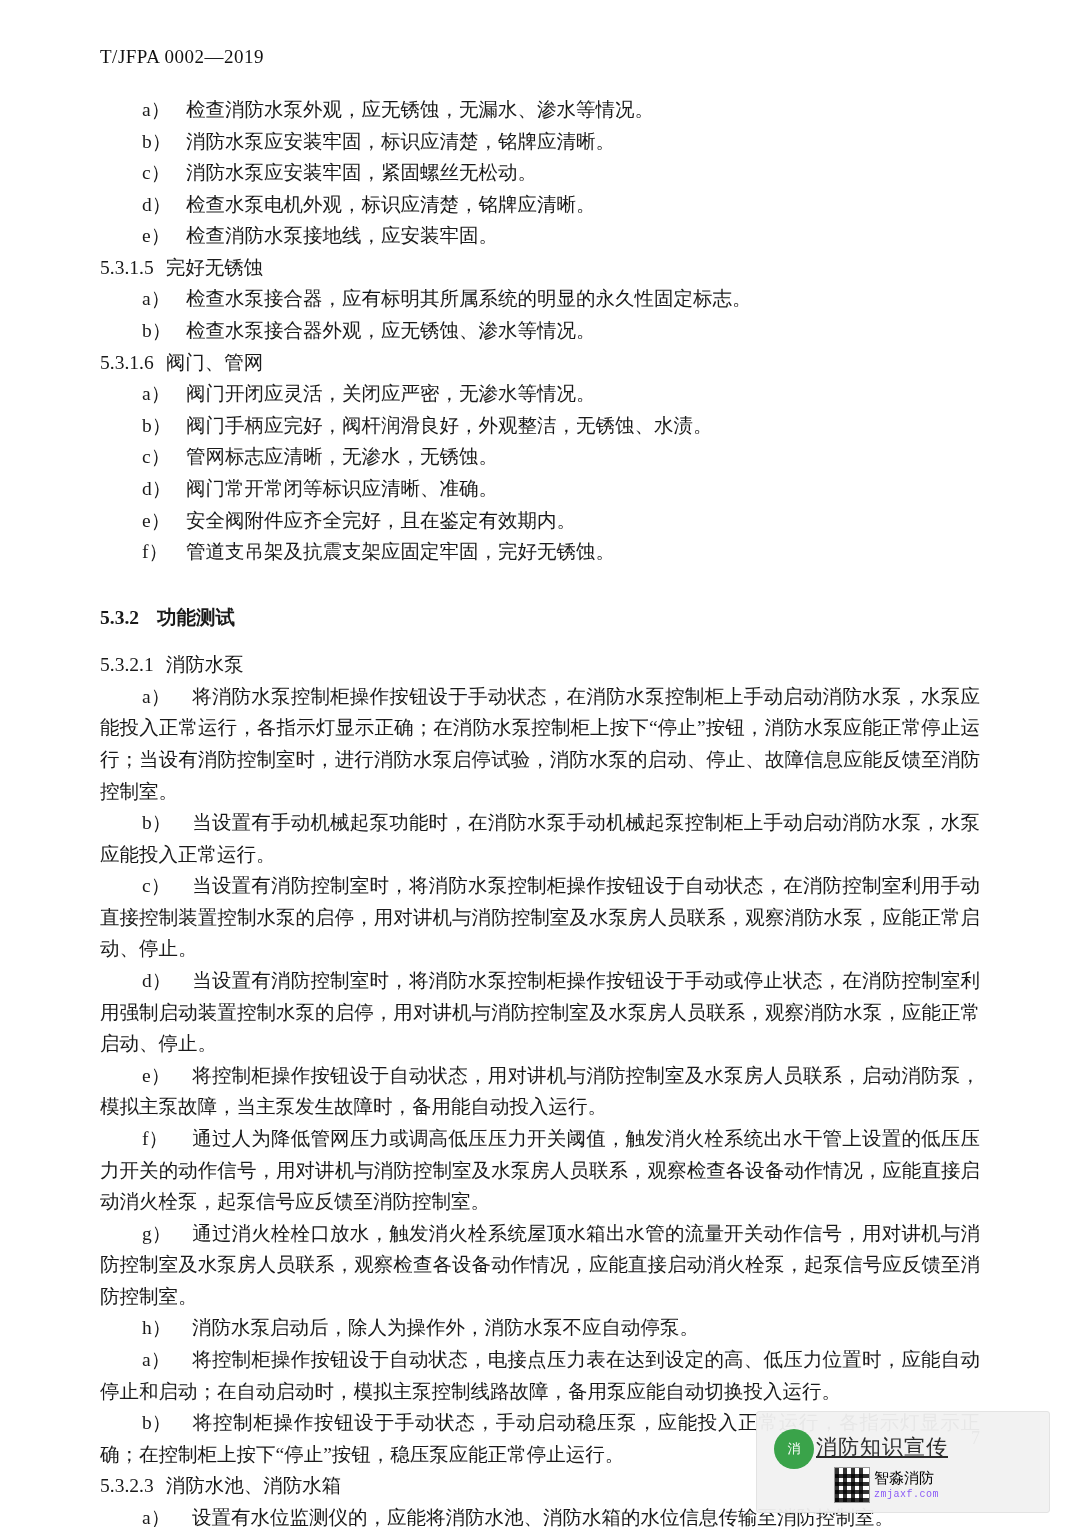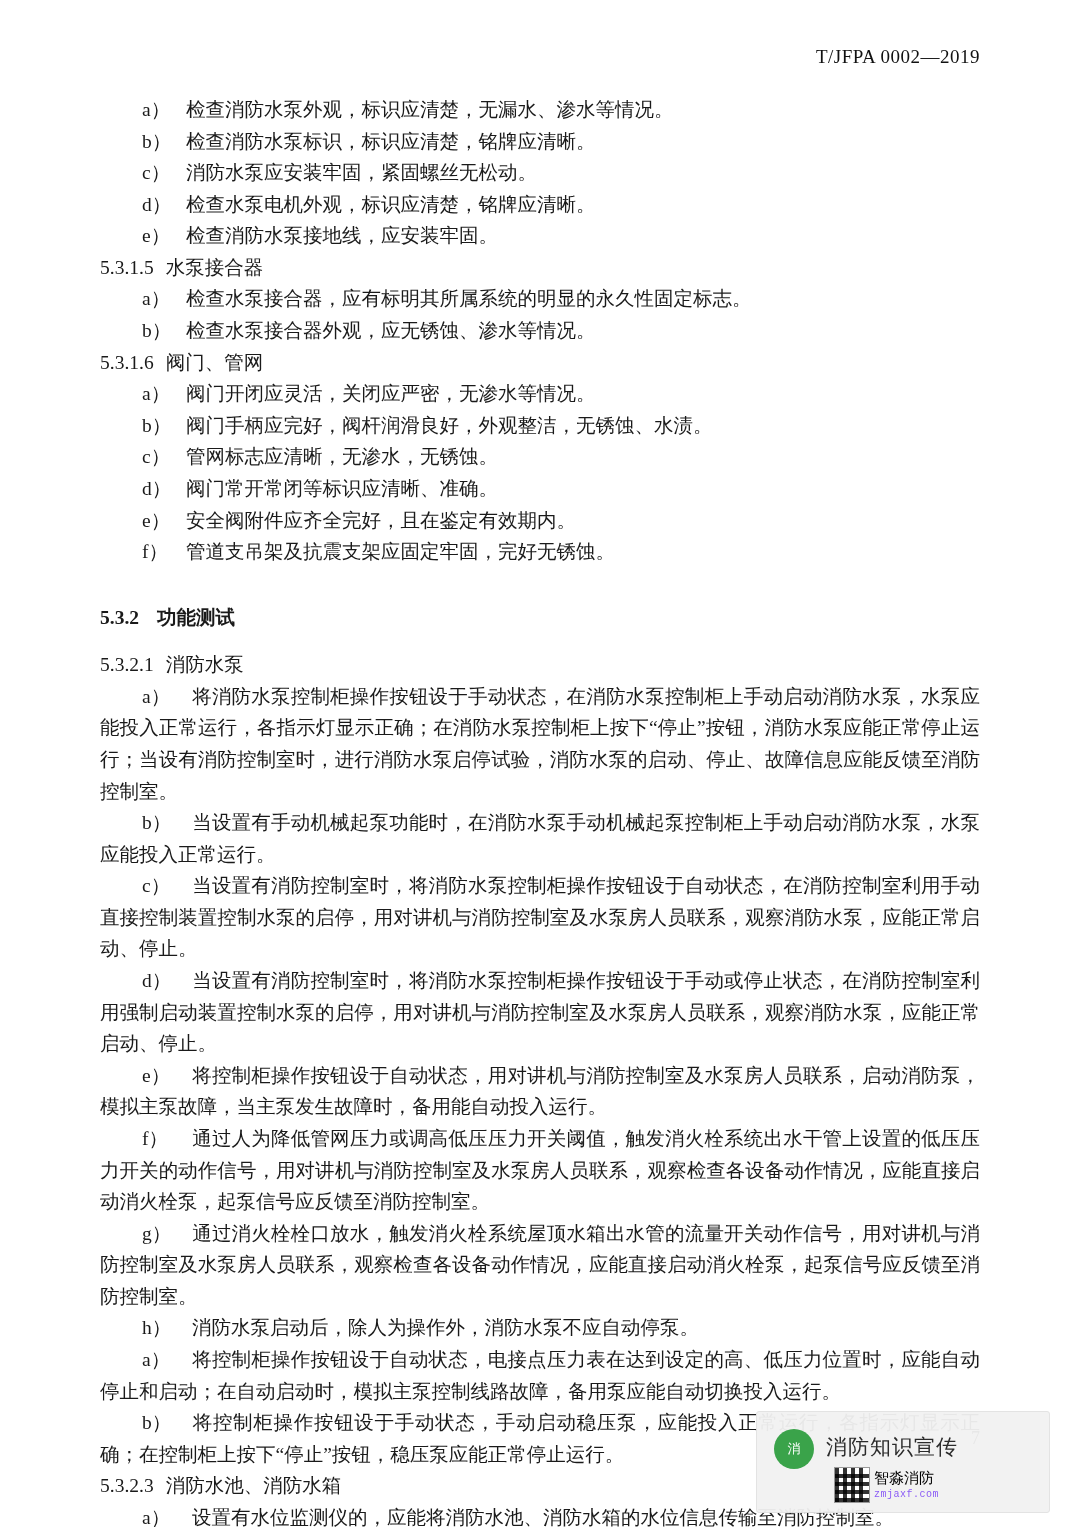--- a/index.html
+++ b/index.html
@@ -17,21 +17,21 @@
   }
   .page {
     position: absolute;
     top: 0; left: 0;
     width: 1080px;
     height: 1527px;
     box-sizing: border-box;
     padding: 46px 100px 0 100px;
   }
   .header {
-    text-align: right;
+    text-align: left;
     font-size: 19px;
     letter-spacing: 0.5px;
     font-family: "Liberation Serif", serif;
     margin-bottom: 26px;
     color: #111;
   }
   .content {
     font-size: 19.5px;
     line-height: 1.62;
   }
@@ -117,26 +117,27 @@
     background: #3aa34a;
     color: #fff;
     font-size: 13px;
     font-family: "Liberation Sans", sans-serif;
     display: flex;
     align-items: center;
     justify-content: center;
   }
   .wm-title {
     position: absolute;
-    left: 70px;
+    left: 60px;
     top: 22px;
     font-size: 21px;
     color: #2b2b2b;
     font-family: "Liberation Sans", sans-serif;
     letter-spacing: 1px;
+    text-decoration: underline;
   }
   .wm-sub {
     position: absolute;
     left: 118px;
     top: 58px;
     font-size: 15px;
     color: #000000;
     font-family: "Liberation Sans", sans-serif;
   }
   .wm-url {
@@ -167,39 +168,39 @@
 
 <div class="page">
 
   <div class="header">
     <span>T/JFPA 0002—2019</span>
   </div>
 
   <div class="content" id="content">
       <div class="item">
         <span class="lbl">a）</span>
-        <span class="txt">检查消防水泵外观，标识应清楚，无漏水、渗水等情况。</span>
+        <span class="txt">检查消防水泵外观，应无锈蚀，无漏水、渗水等情况。</span>
       </div>
       <div class="item">
         <span class="lbl">b）</span>
-        <span class="txt">检查消防水泵标识，标识应清楚，铭牌应清晰。</span>
+        <span class="txt">消防水泵应安装牢固，标识应清楚，铭牌应清晰。</span>
       </div>
       <div class="item">
         <span class="lbl">c）</span>
         <span class="txt">消防水泵应安装牢固，紧固螺丝无松动。</span>
       </div>
       <div class="item">
         <span class="lbl">d）</span>
         <span class="txt">检查水泵电机外观，标识应清楚，铭牌应清晰。</span>
       </div>
       <div class="item">
         <span class="lbl">e）</span>
         <span class="txt">检查消防水泵接地线，应安装牢固。</span>
       </div>
-      <div class="clause"><span class="num">5.3.1.5</span><span>水泵接合器</span></div>
+      <div class="clause"><span class="num">5.3.1.5</span><span>完好无锈蚀</span></div>
       <div class="item">
         <span class="lbl">a）</span>
         <span class="txt">检查水泵接合器，应有标明其所属系统的明显的永久性固定标志。</span>
       </div>
       <div class="item">
         <span class="lbl">b）</span>
         <span class="txt">检查水泵接合器外观，应无锈蚀、渗水等情况。</span>
       </div>
       <div class="clause"><span class="num">5.3.1.6</span><span>阀门、管网</span></div>
       <div class="item">

